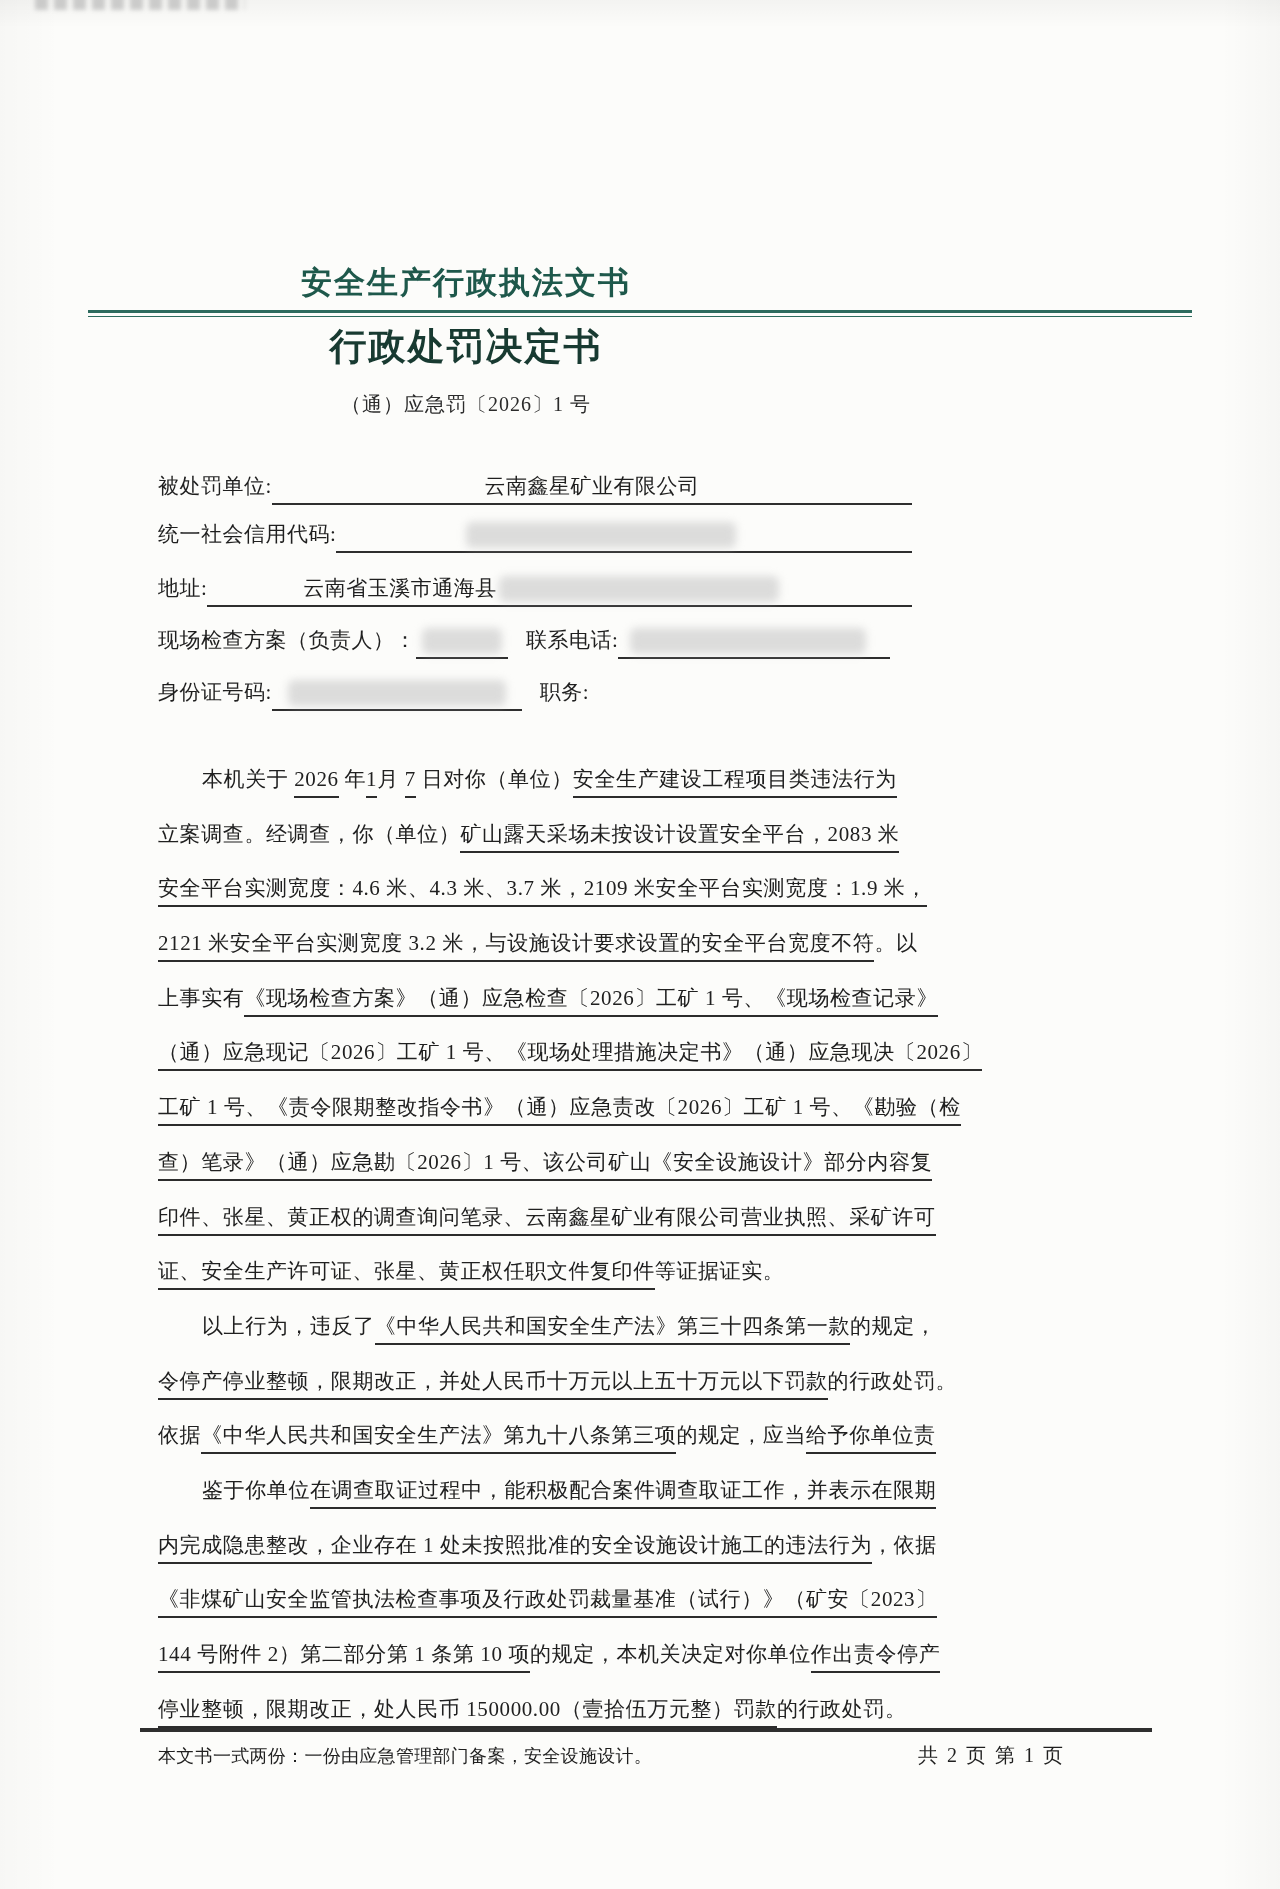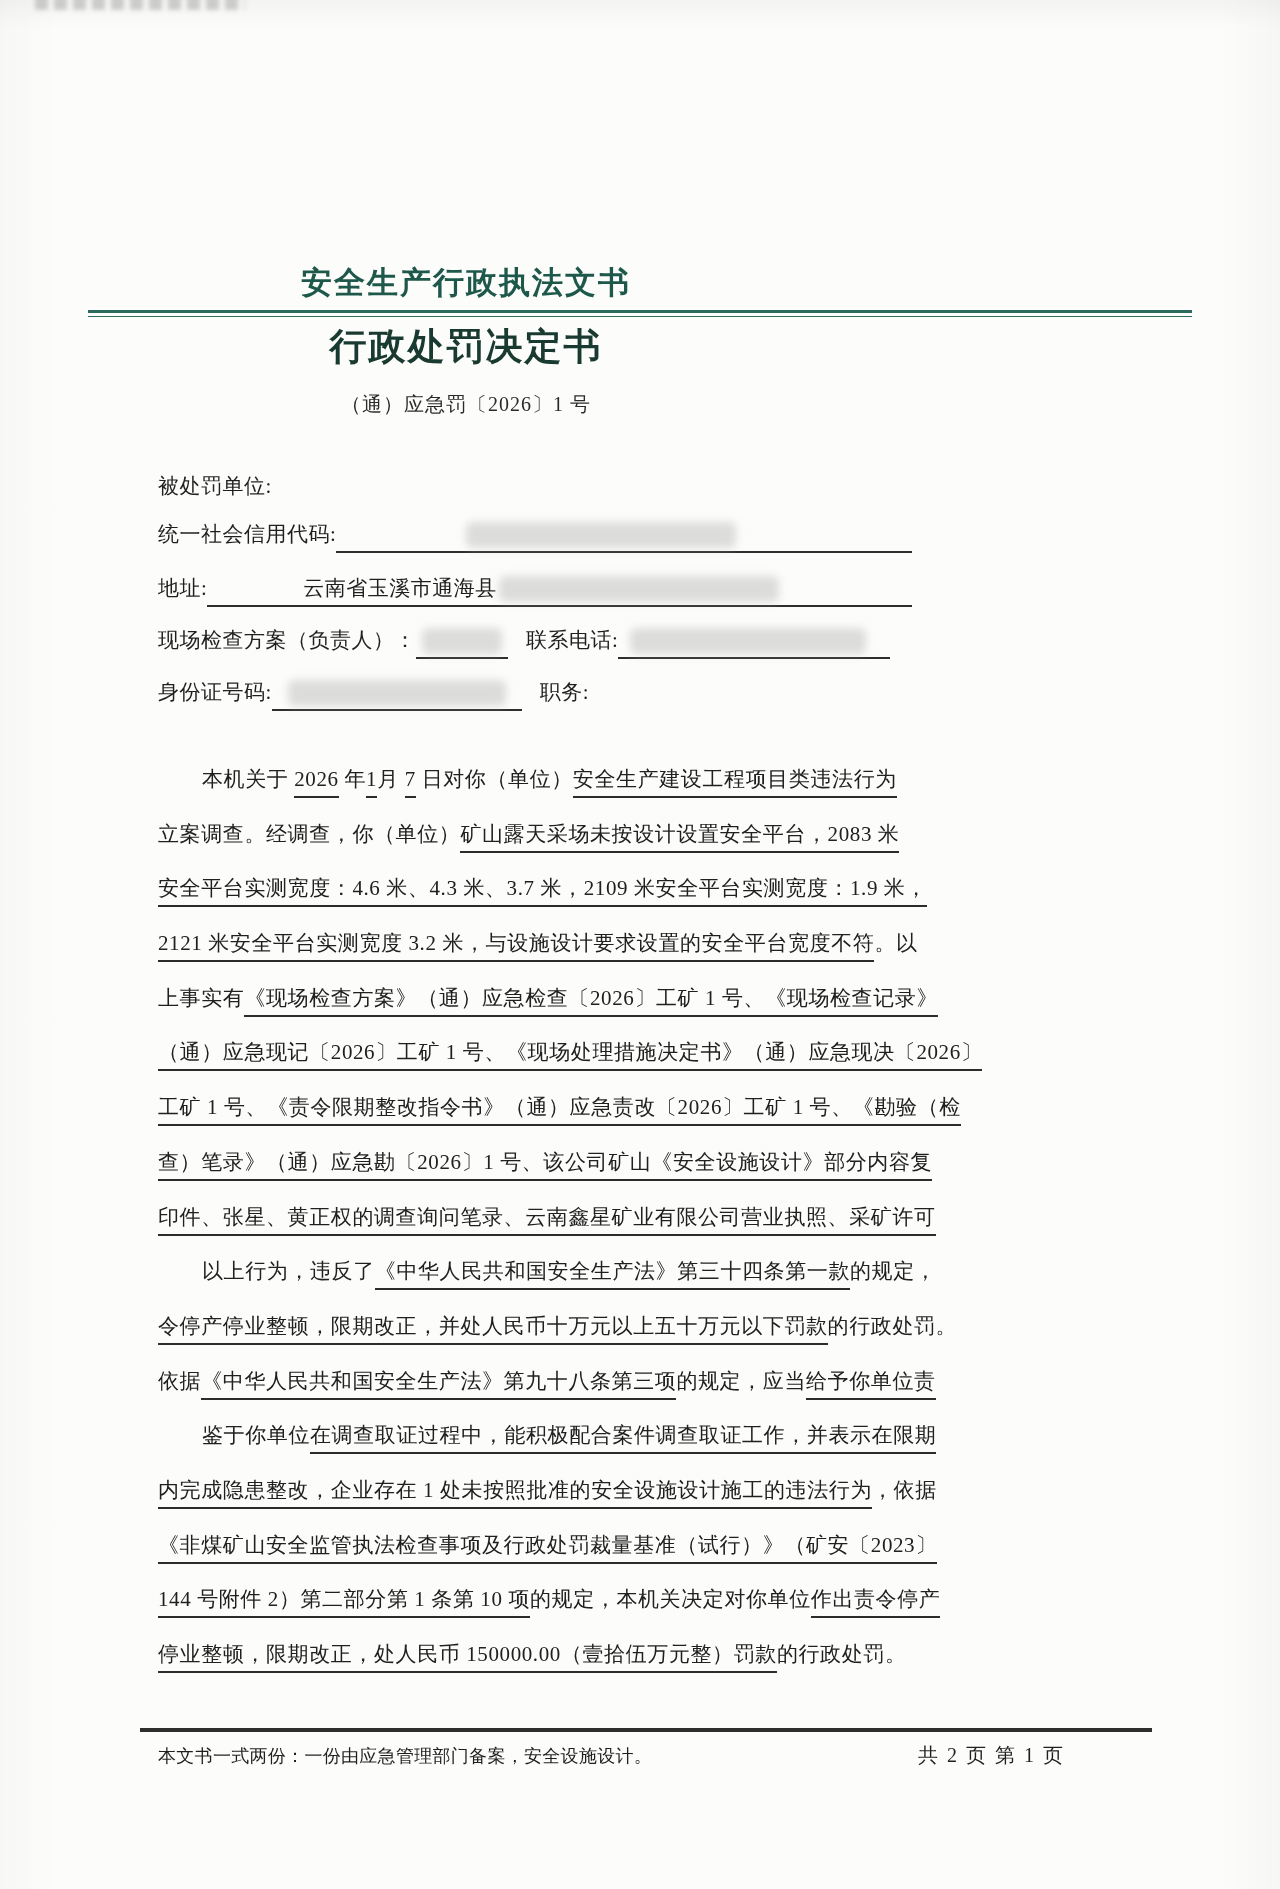--- a/index.html
+++ b/index.html
@@ -78,20 +78,23 @@
   <div class="series-title" style="color:#1e584b">安全生产行政执法文书</div>
 
   <div class="rule-double"></div>
 
   <div class="doc-title" style="color:#183a31">行政处罚决定书</div>
 
   <div class="doc-number">（通）应急罚〔2026〕1 号</div>
 
   <div class="frow" style="top:468px">
     <span class="lbl">被处罚单位:</span>
+    <span class="ul grow">
+      <span class="val">云南鑫星矿业有限公司</span>
+    </span>
   </div>
 
   <div class="frow" style="top:516px">
     <span class="lbl">统一社会信用代码:</span>
     <span class="ul grow">
       <span class="blur-blob" style="left:130px;width:270px"></span>
     </span>
   </div>
 
   <div class="frow" style="top:570px">
@@ -124,20 +127,21 @@
   <div class="body-text" id="body-lines">
       <div class="bline indent"><span>本机关于 </span><span class="u">2026</span><span> 年</span><span class="u">1</span><span>月 </span><span class="u">7</span><span> 日对你（单位）</span><span class="u">安全生产建设工程项目类违法行为</span></div>
       <div class="bline"><span>立案调查。经调查，你（单位）</span><span class="u">矿山露天采场未按设计设置安全平台，2083 米</span></div>
       <div class="bline"><span class="u">安全平台实测宽度：4.6 米、4.3 米、3.7 米，2109 米安全平台实测宽度：1.9 米，</span></div>
       <div class="bline"><span class="u">2121 米安全平台实测宽度 3.2 米，与设施设计要求设置的安全平台宽度不符</span><span>。以</span></div>
       <div class="bline"><span>上事实有</span><span class="u">《现场检查方案》（通）应急检查〔2026〕工矿 1 号、《现场检查记录》</span></div>
       <div class="bline"><span class="u">（通）应急现记〔2026〕工矿 1 号、《现场处理措施决定书》（通）应急现决〔2026〕</span></div>
       <div class="bline"><span class="u">工矿 1 号、《责令限期整改指令书》（通）应急责改〔2026〕工矿 1 号、《勘验（检</span></div>
       <div class="bline"><span class="u">查）笔录》（通）应急勘〔2026〕1 号、该公司矿山《安全设施设计》部分内容复</span></div>
       <div class="bline"><span class="u">印件、张星、黄正权的调查询问笔录、云南鑫星矿业有限公司营业执照、采矿许可</span></div>
+      <div class="bline"><span class="u">证、安全生产许可证、张星、黄正权任职文件复印件</span><span>等证据证实。</span></div>
       <div class="bline indent"><span>以上行为，违反了</span><span class="u">《中华人民共和国安全生产法》第三十四条第一款</span><span>的规定，</span></div>
       <div class="bline"><span class="u">令停产停业整顿，限期改正，并处人民币十万元以上五十万元以下罚款</span><span>的行政处罚。</span></div>
       <div class="bline"><span>依据</span><span class="u">《中华人民共和国安全生产法》第九十八条第三项</span><span>的规定，应当</span><span class="u">给予你单位责</span></div>
       <div class="bline indent"><span>鉴于你单位</span><span class="u">在调查取证过程中，能积极配合案件调查取证工作，并表示在限期</span></div>
       <div class="bline"><span class="u">内完成隐患整改，企业存在 1 处未按照批准的安全设施设计施工的违法行为</span><span>，依据</span></div>
       <div class="bline"><span class="u">《非煤矿山安全监管执法检查事项及行政处罚裁量基准（试行）》（矿安〔2023〕</span></div>
       <div class="bline"><span class="u">144 号附件 2）第二部分第 1 条第 10 项</span><span>的规定，本机关决定对你单位</span><span class="u">作出责令停产</span></div>
       <div class="bline"><span class="u">停业整顿，限期改正，处人民币 150000.00（壹拾伍万元整）罚款</span><span>的行政处罚。</span></div>
     </div>
 

